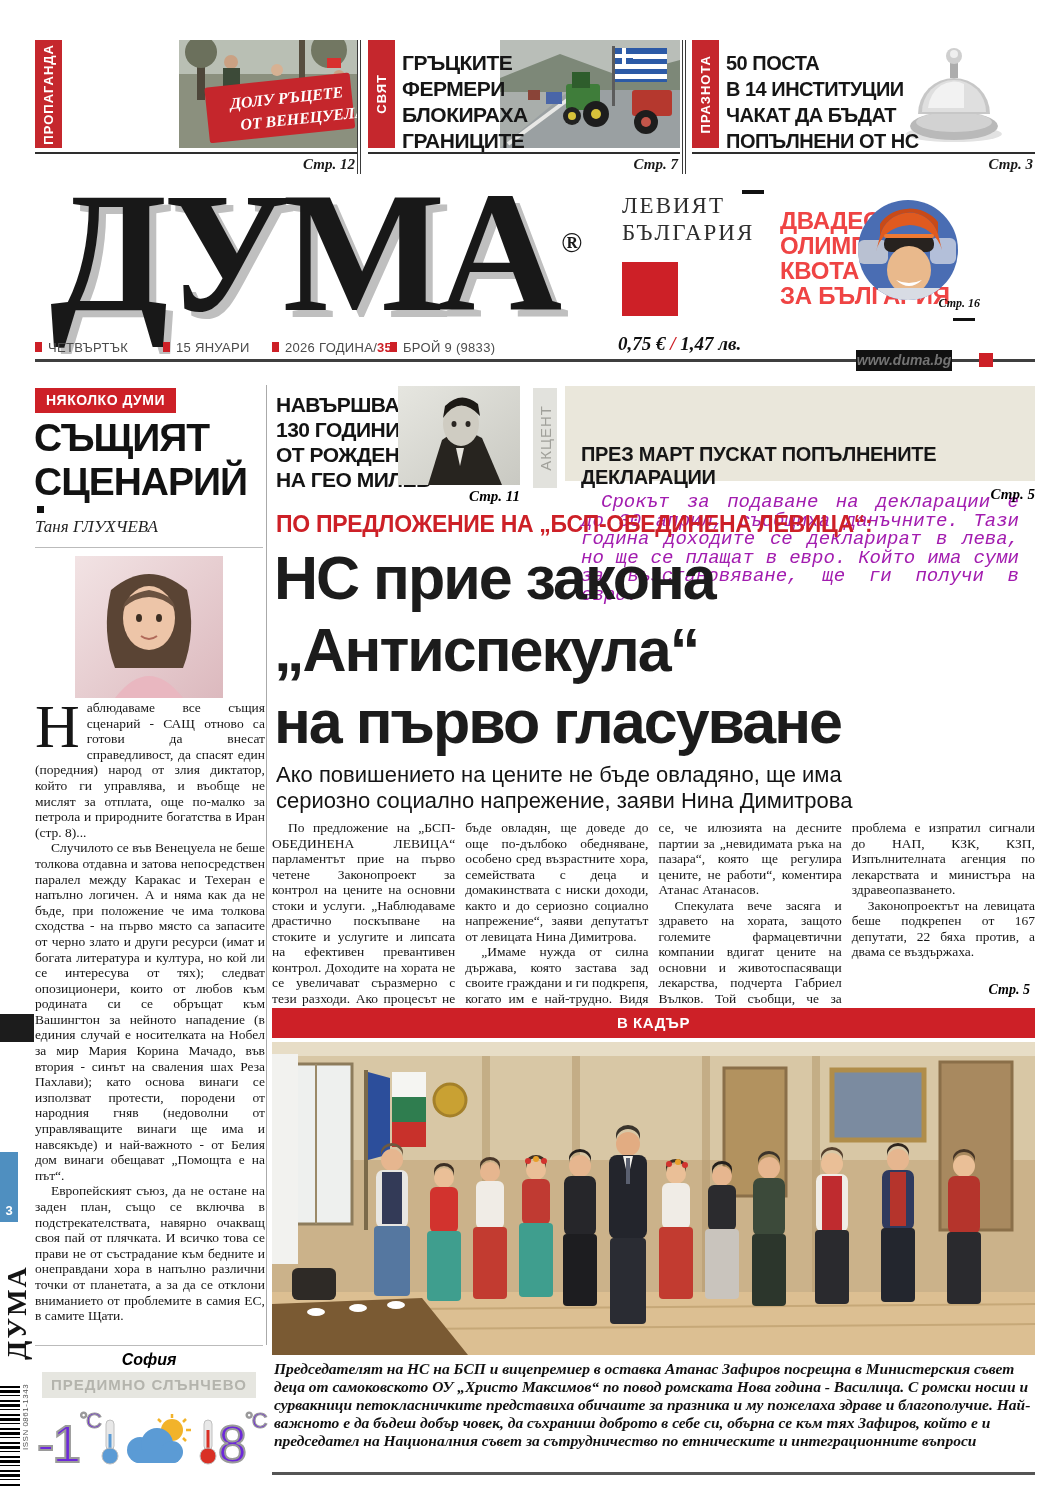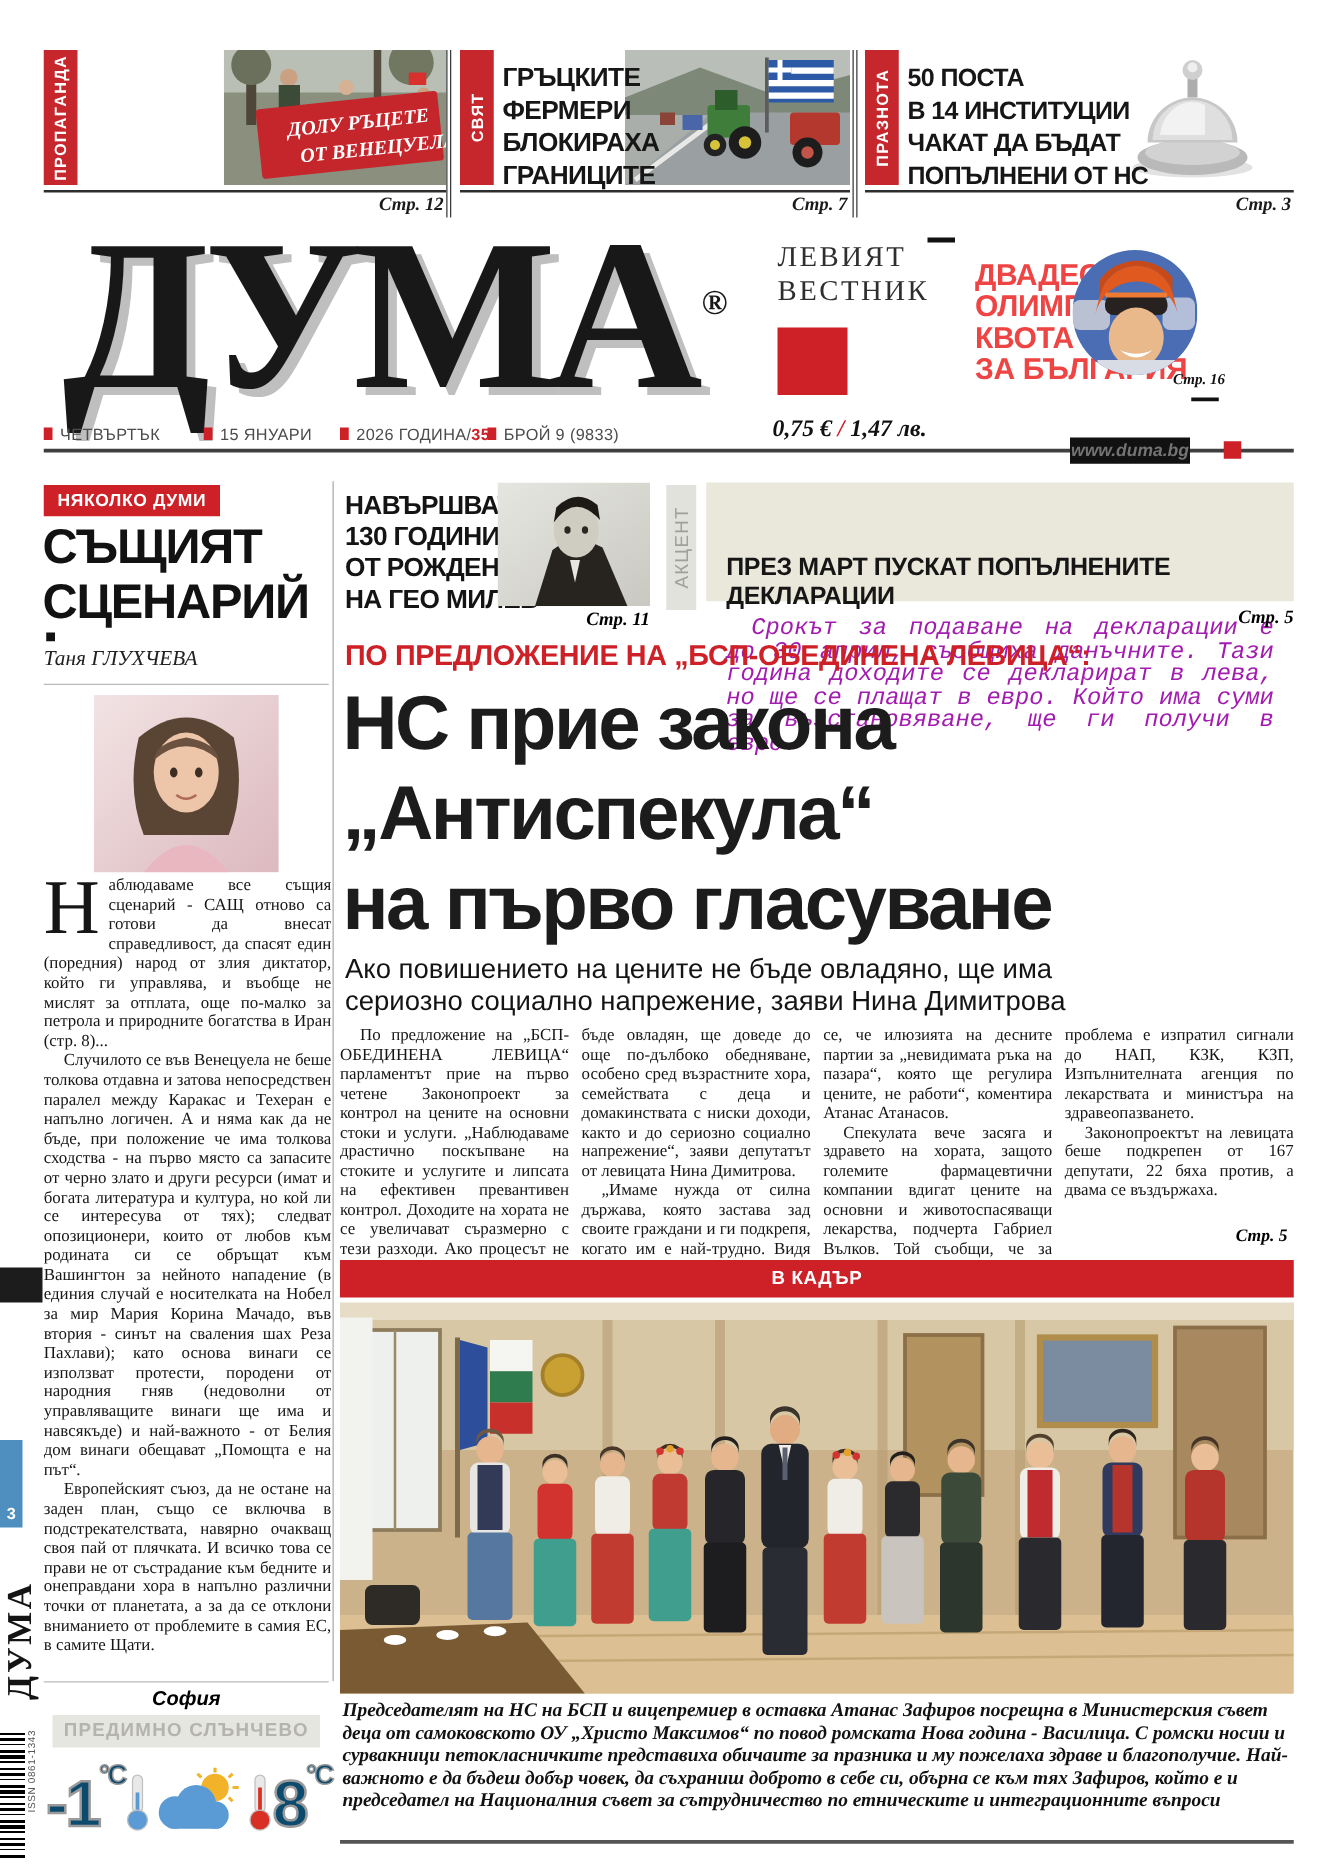--- a/index.html
+++ b/index.html
@@ -81,21 +81,21 @@
   .op-rule2 { position:absolute; left:35px; top:1345px; width:228px; border-top:1px solid #bbb; }
 
   
   .w-city { position:absolute; left:35px; top:1351px; width:228px; text-align:center;
             font-family:Liberation Sans, sans-serif; font-weight:bold; font-style:italic; font-size:16px; }
   .w-cond { position:absolute; left:42px; top:1372px; width:214px; height:26px; background:#e6e6e0;
             color:#b4b4ad; font-weight:bold; font-size:15px; letter-spacing:1px; text-align:center;
             line-height:26px; }
   .w-row { position:absolute; left:35px; top:1398px; width:228px; height:92px; display:flex;
            align-items:center; justify-content:space-between; padding:0 2px; }
-  .w-temp { font-weight:bold; font-size:52px; color:#0c4a6e; -webkit-text-stroke:2px #9a9a9a;
+  .w-temp { font-weight:normal; font-size:52px; color:#6d28d9; -webkit-text-stroke:2px #9a9a9a;
             letter-spacing:-2px; }
   .w-temp sup { font-size:22px; -webkit-text-stroke:1.2px #9a9a9a; position:relative; top:-16px; }
 
   
   .edge-blackbar { position:absolute; left:0; top:1014px; width:34px; height:28px; background:#1c1c1c; }
   .edge-num { position:absolute; left:0; top:1152px; width:18px; height:70px; background:#4f8fc0;
               color:#fff; font-weight:bold; font-size:13px; display:flex; align-items:flex-end;
               justify-content:center; padding-bottom:4px; }
   .edge-logo { position:absolute; left:1px; top:1228px; height:132px; writing-mode:vertical-rl;
                transform:rotate(180deg); font-family:"Liberation Serif", serif; font-weight:bold;
@@ -247,21 +247,21 @@
     </div>
     <div class="t-rule"></div>
     <div class="t-page">Стр. 3</div>
   </section>
 
   <div class="vdiv vd1"></div>
   <div class="vdiv vd2"></div>
 
   <div class="logo"><span>ДУМА</span><sup>®</sup></div>
   <div class="tagline pre">ЛЕВИЯТ
-ВЕСТНИК</div>
+БЪЛГАРИЯ</div>
   <div class="red-square"></div>
   <div class="mh-dash"></div>
   <div class="olympic pre">ДВАДЕСЕТА
 ОЛИМПИЙСКА
 КВОТА
 ЗА БЪЛГАРИЯ</div>
   <div class="skier">
     <svg width="100" height="100" viewBox="0 0 100 100">
       <rect width="100" height="100" fill="#4a6db3"></rect>
       <rect x="0" y="40" width="30" height="24" rx="6" fill="#e8e6e0" opacity="0.7"></rect>

